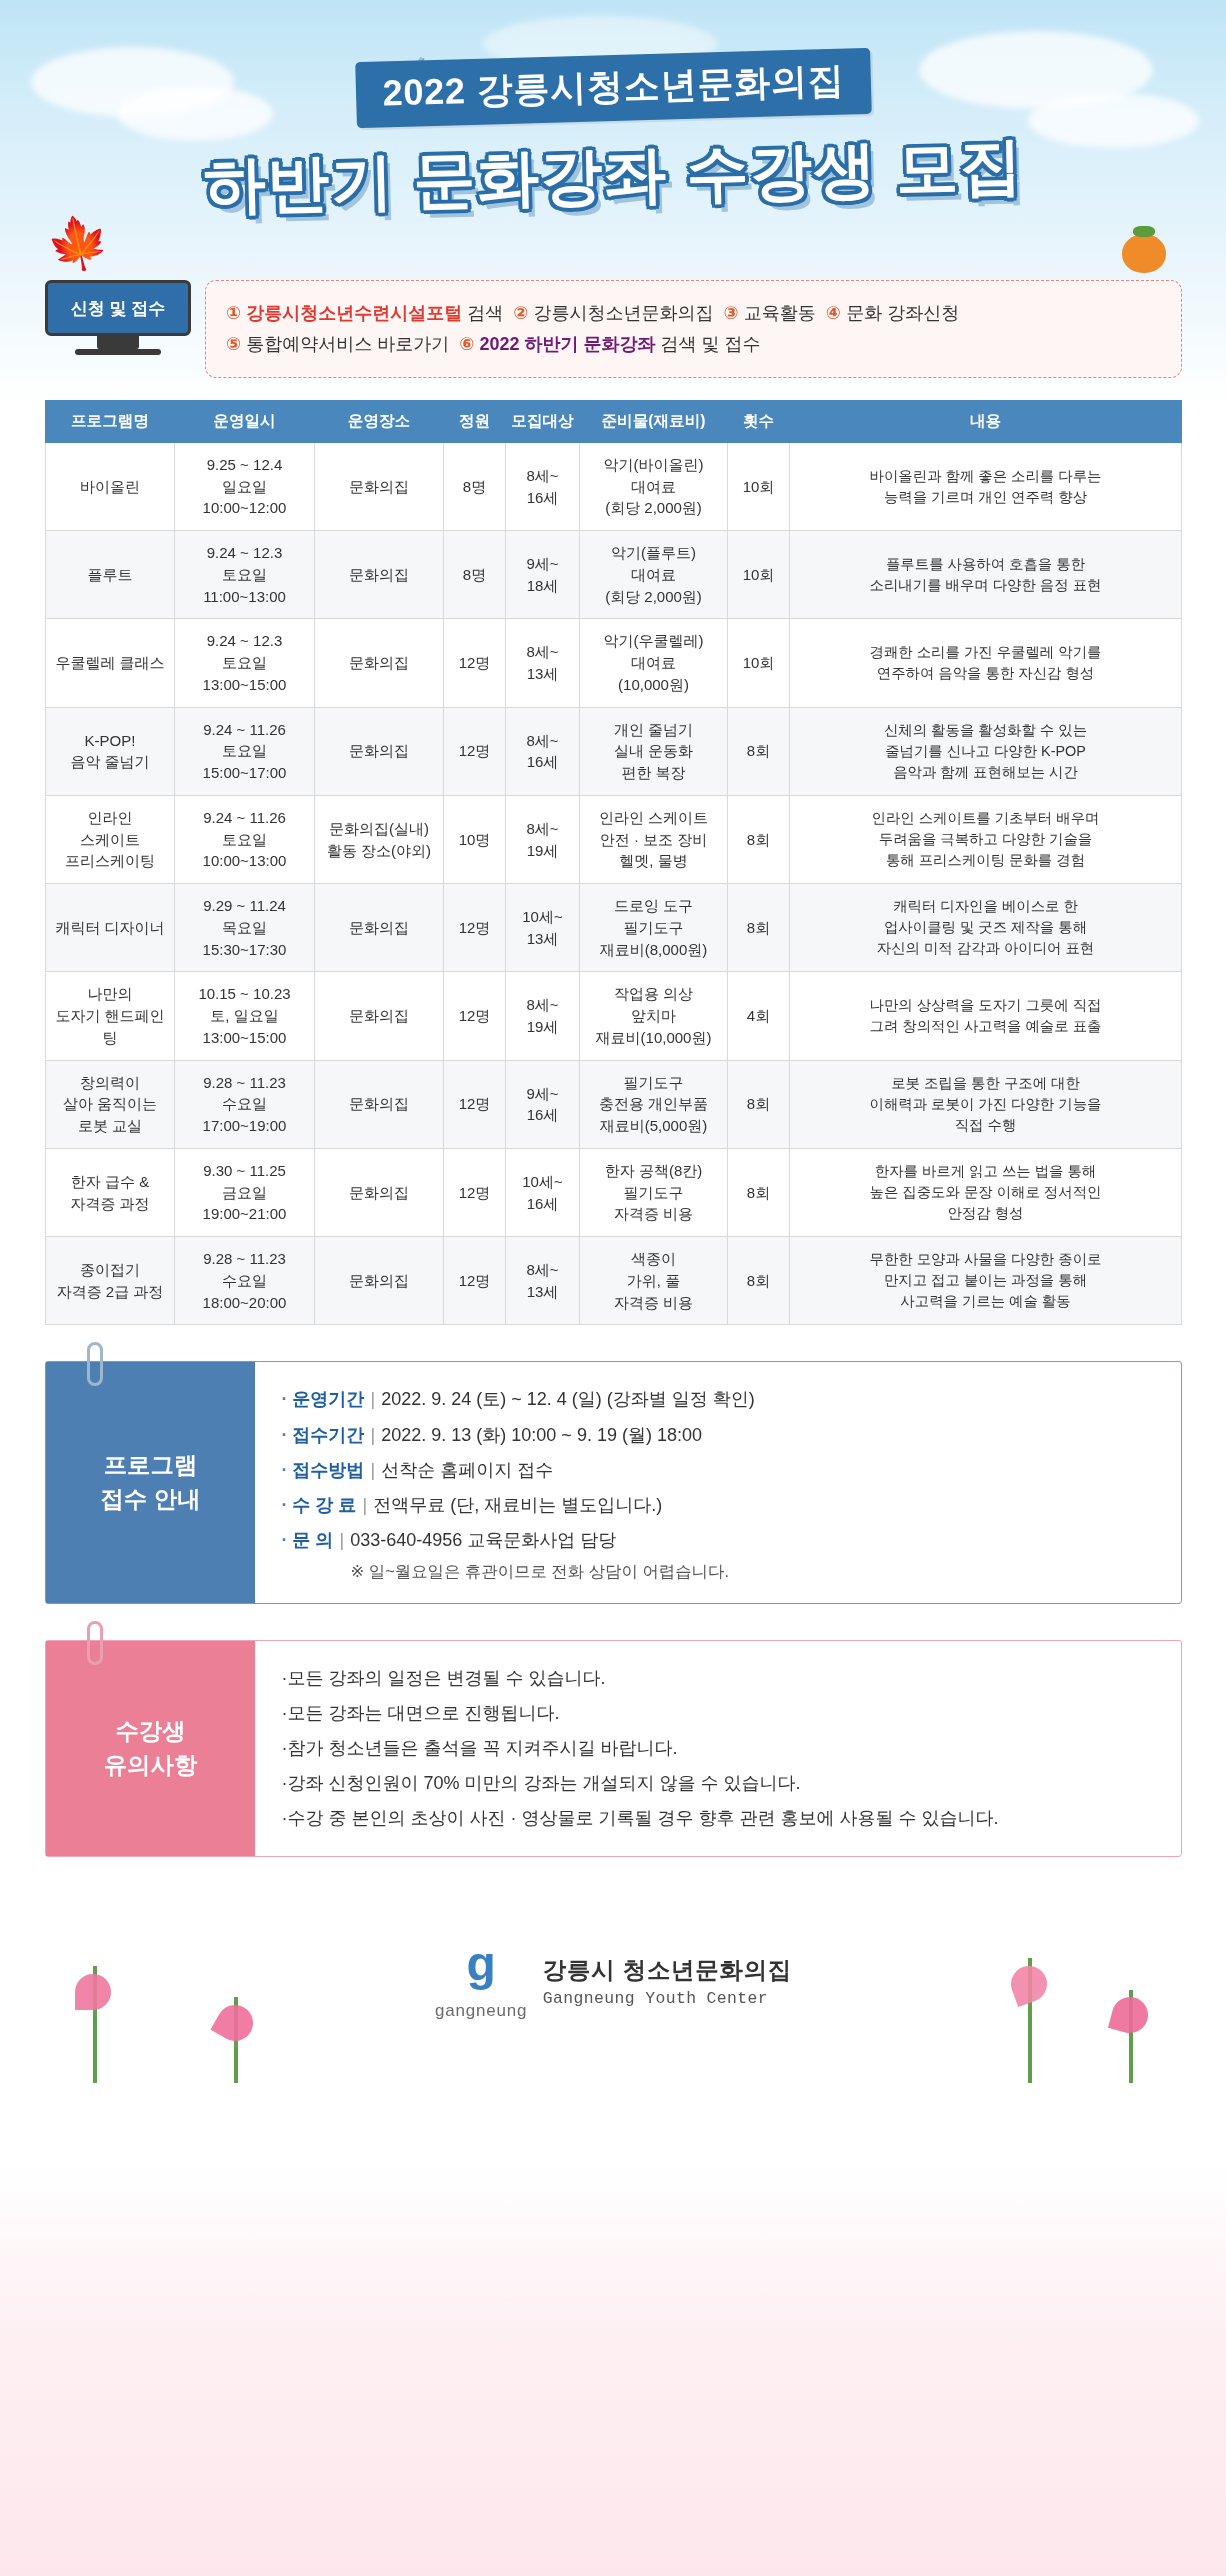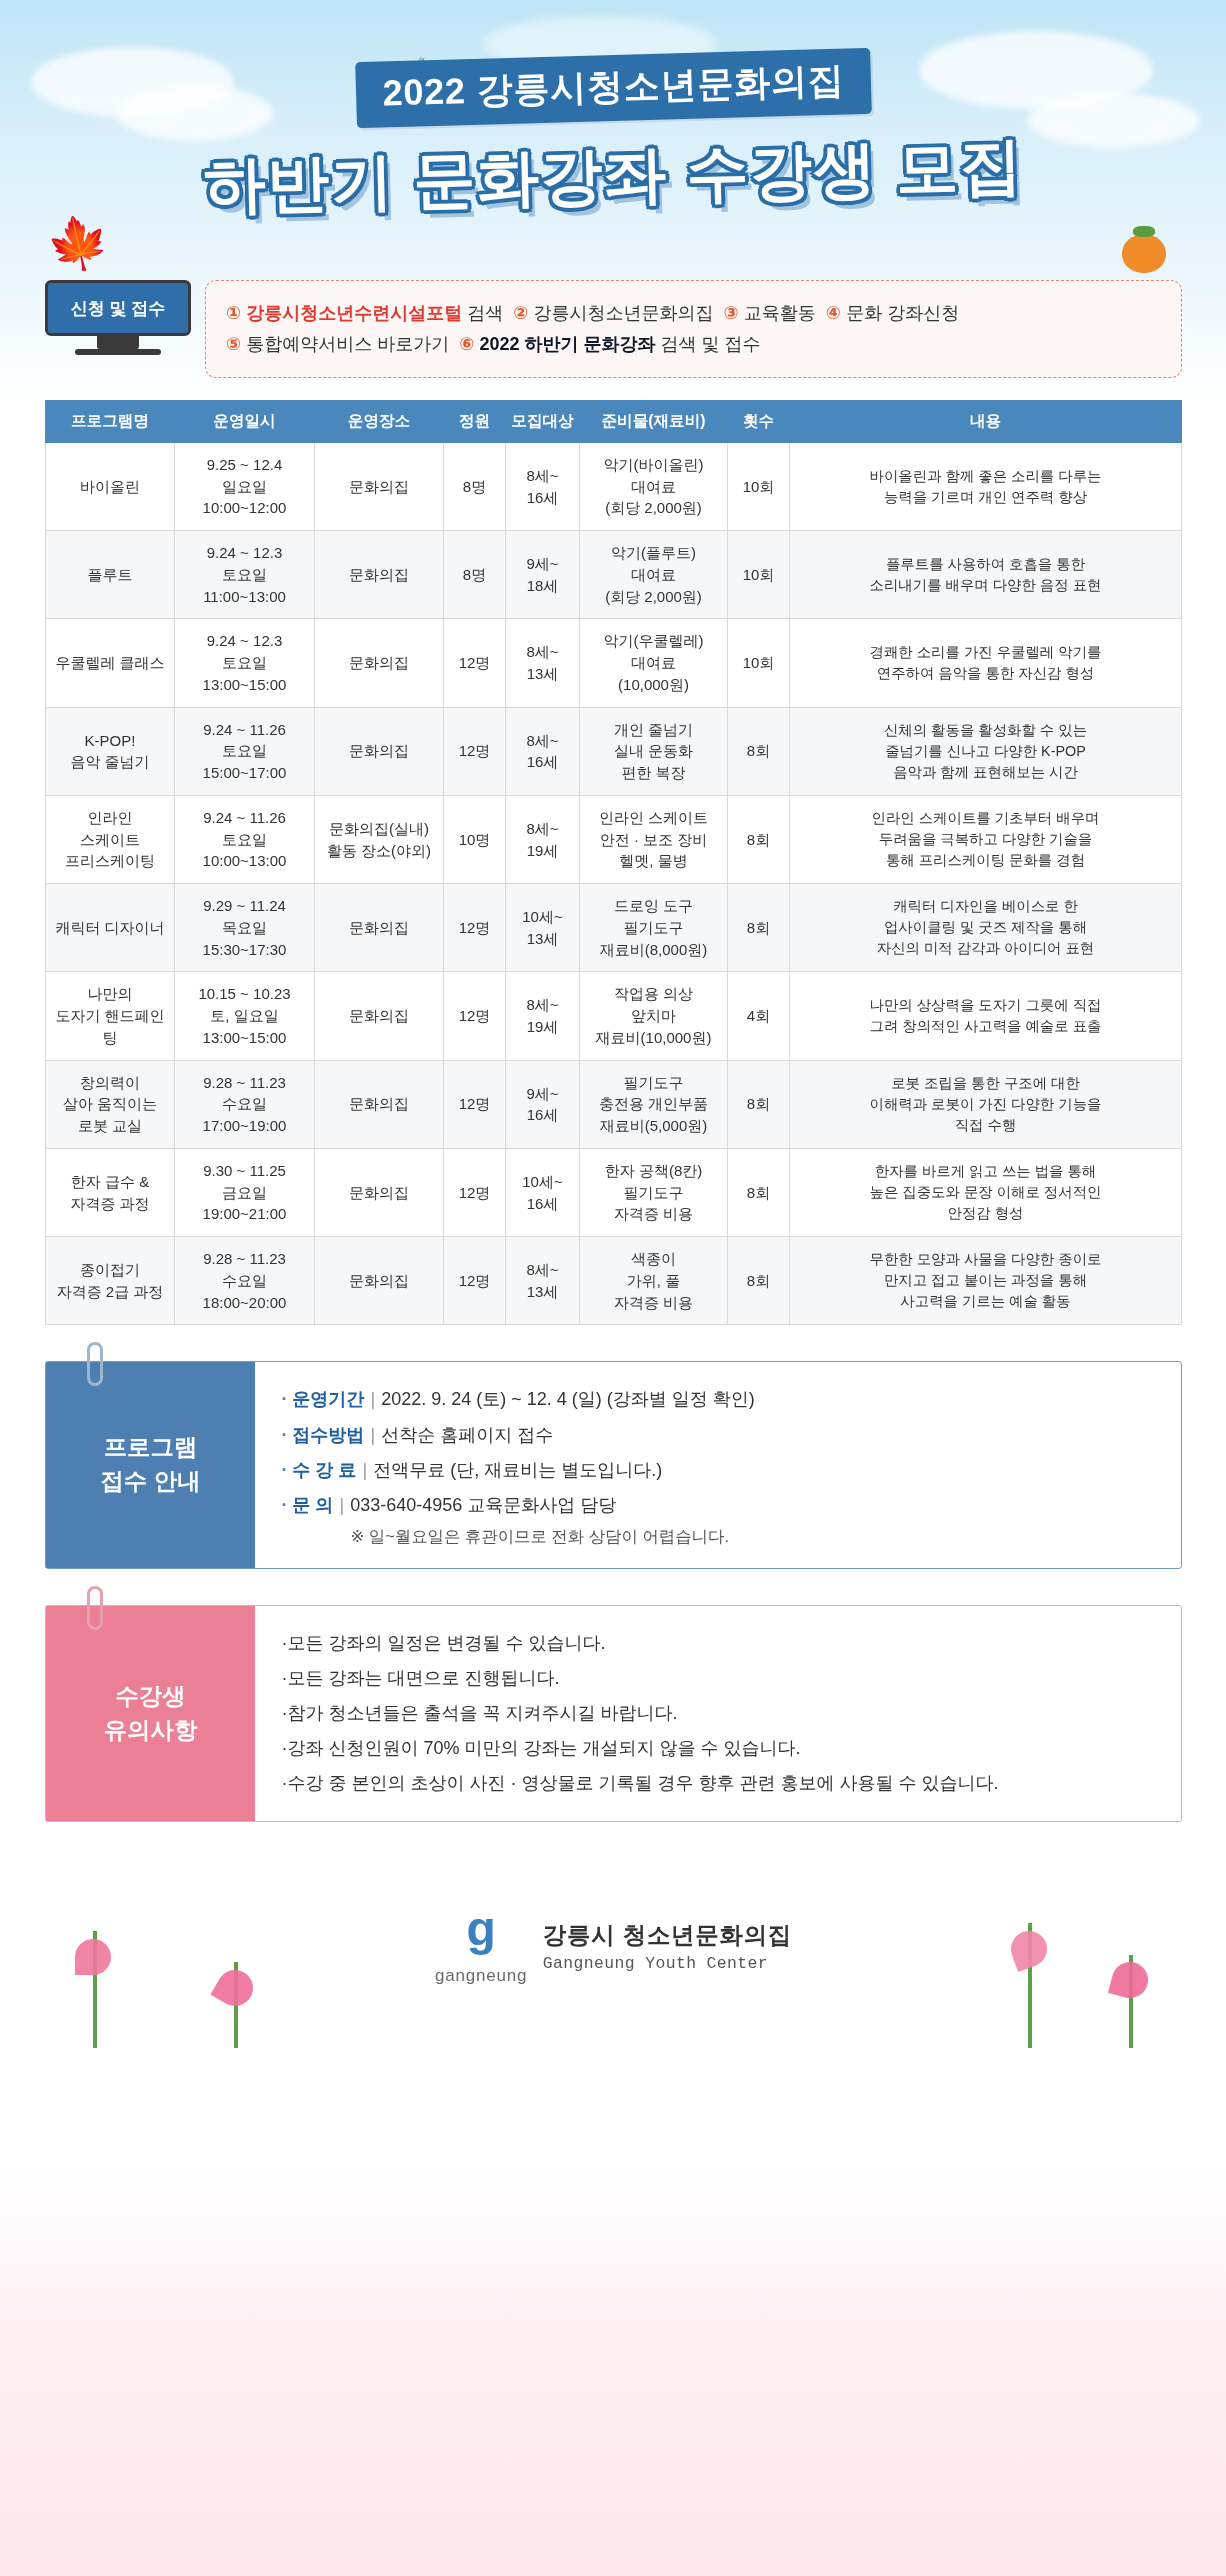--- a/index.html
+++ b/index.html
@@ -109,21 +109,21 @@
     padding: 17px 20px;
   }
   .apply-line {
     font-size: 18px;
     line-height: 1.72;
     color:#333;
     white-space: nowrap;
   }
   .apply-line .num { color:#e0592f; font-weight:700; }
   .apply-line .hl { color:#e0392f; font-weight:700; }
-  .apply-line .hl2 { color:#0f172a; font-weight:700;text-align:right; }
+  .apply-line .hl2 { color:#701a75; font-weight:700;text-align:right; }
 
   
   table.courses {
     margin: 22px 45px 0 45px;
     width: calc(100% - 90px);
     border-collapse: collapse;
     font-size: 15px;
   }
   table.courses thead th {
     background:#4a87bd;
@@ -371,20 +371,21 @@
         </tr>
       </tbody>
   </table>
 
   <div class="card">
     <div class="clip"></div>
     <div class="card-label">프로그램<br>접수 안내</div>
     <div class="card-body">
       <div id="program-info-rows">
           <div class="info-row"><span class="dot">·</span><span class="k">운영기간</span><span class="bar">|</span><span>2022. 9. 24 (토) ~ 12. 4 (일) (강좌별 일정 확인)</span></div>
+          <div class="info-row"><span class="dot">·</span><span class="k">접수기간</span><span class="bar">|</span><span>2022. 9. 13 (화) 10:00 ~ 9. 19 (월) 18:00</span></div>
           <div class="info-row"><span class="dot">·</span><span class="k">접수방법</span><span class="bar">|</span><span>선착순 홈페이지 접수</span></div>
           <div class="info-row"><span class="dot">·</span><span class="k">수 강 료</span><span class="bar">|</span><span>전액무료 (단, 재료비는 별도입니다.)</span></div>
           <div class="info-row"><span class="dot">·</span><span class="k">문    의</span><span class="bar">|</span><span>033-640-4956 교육문화사업 담당</span></div>
         </div>
       <div class="info-note">※ 일~월요일은 휴관이므로 전화 상담이 어렵습니다.</div>
     </div>
   </div>
 
   <div class="card pink">
     <div class="clip"></div>

